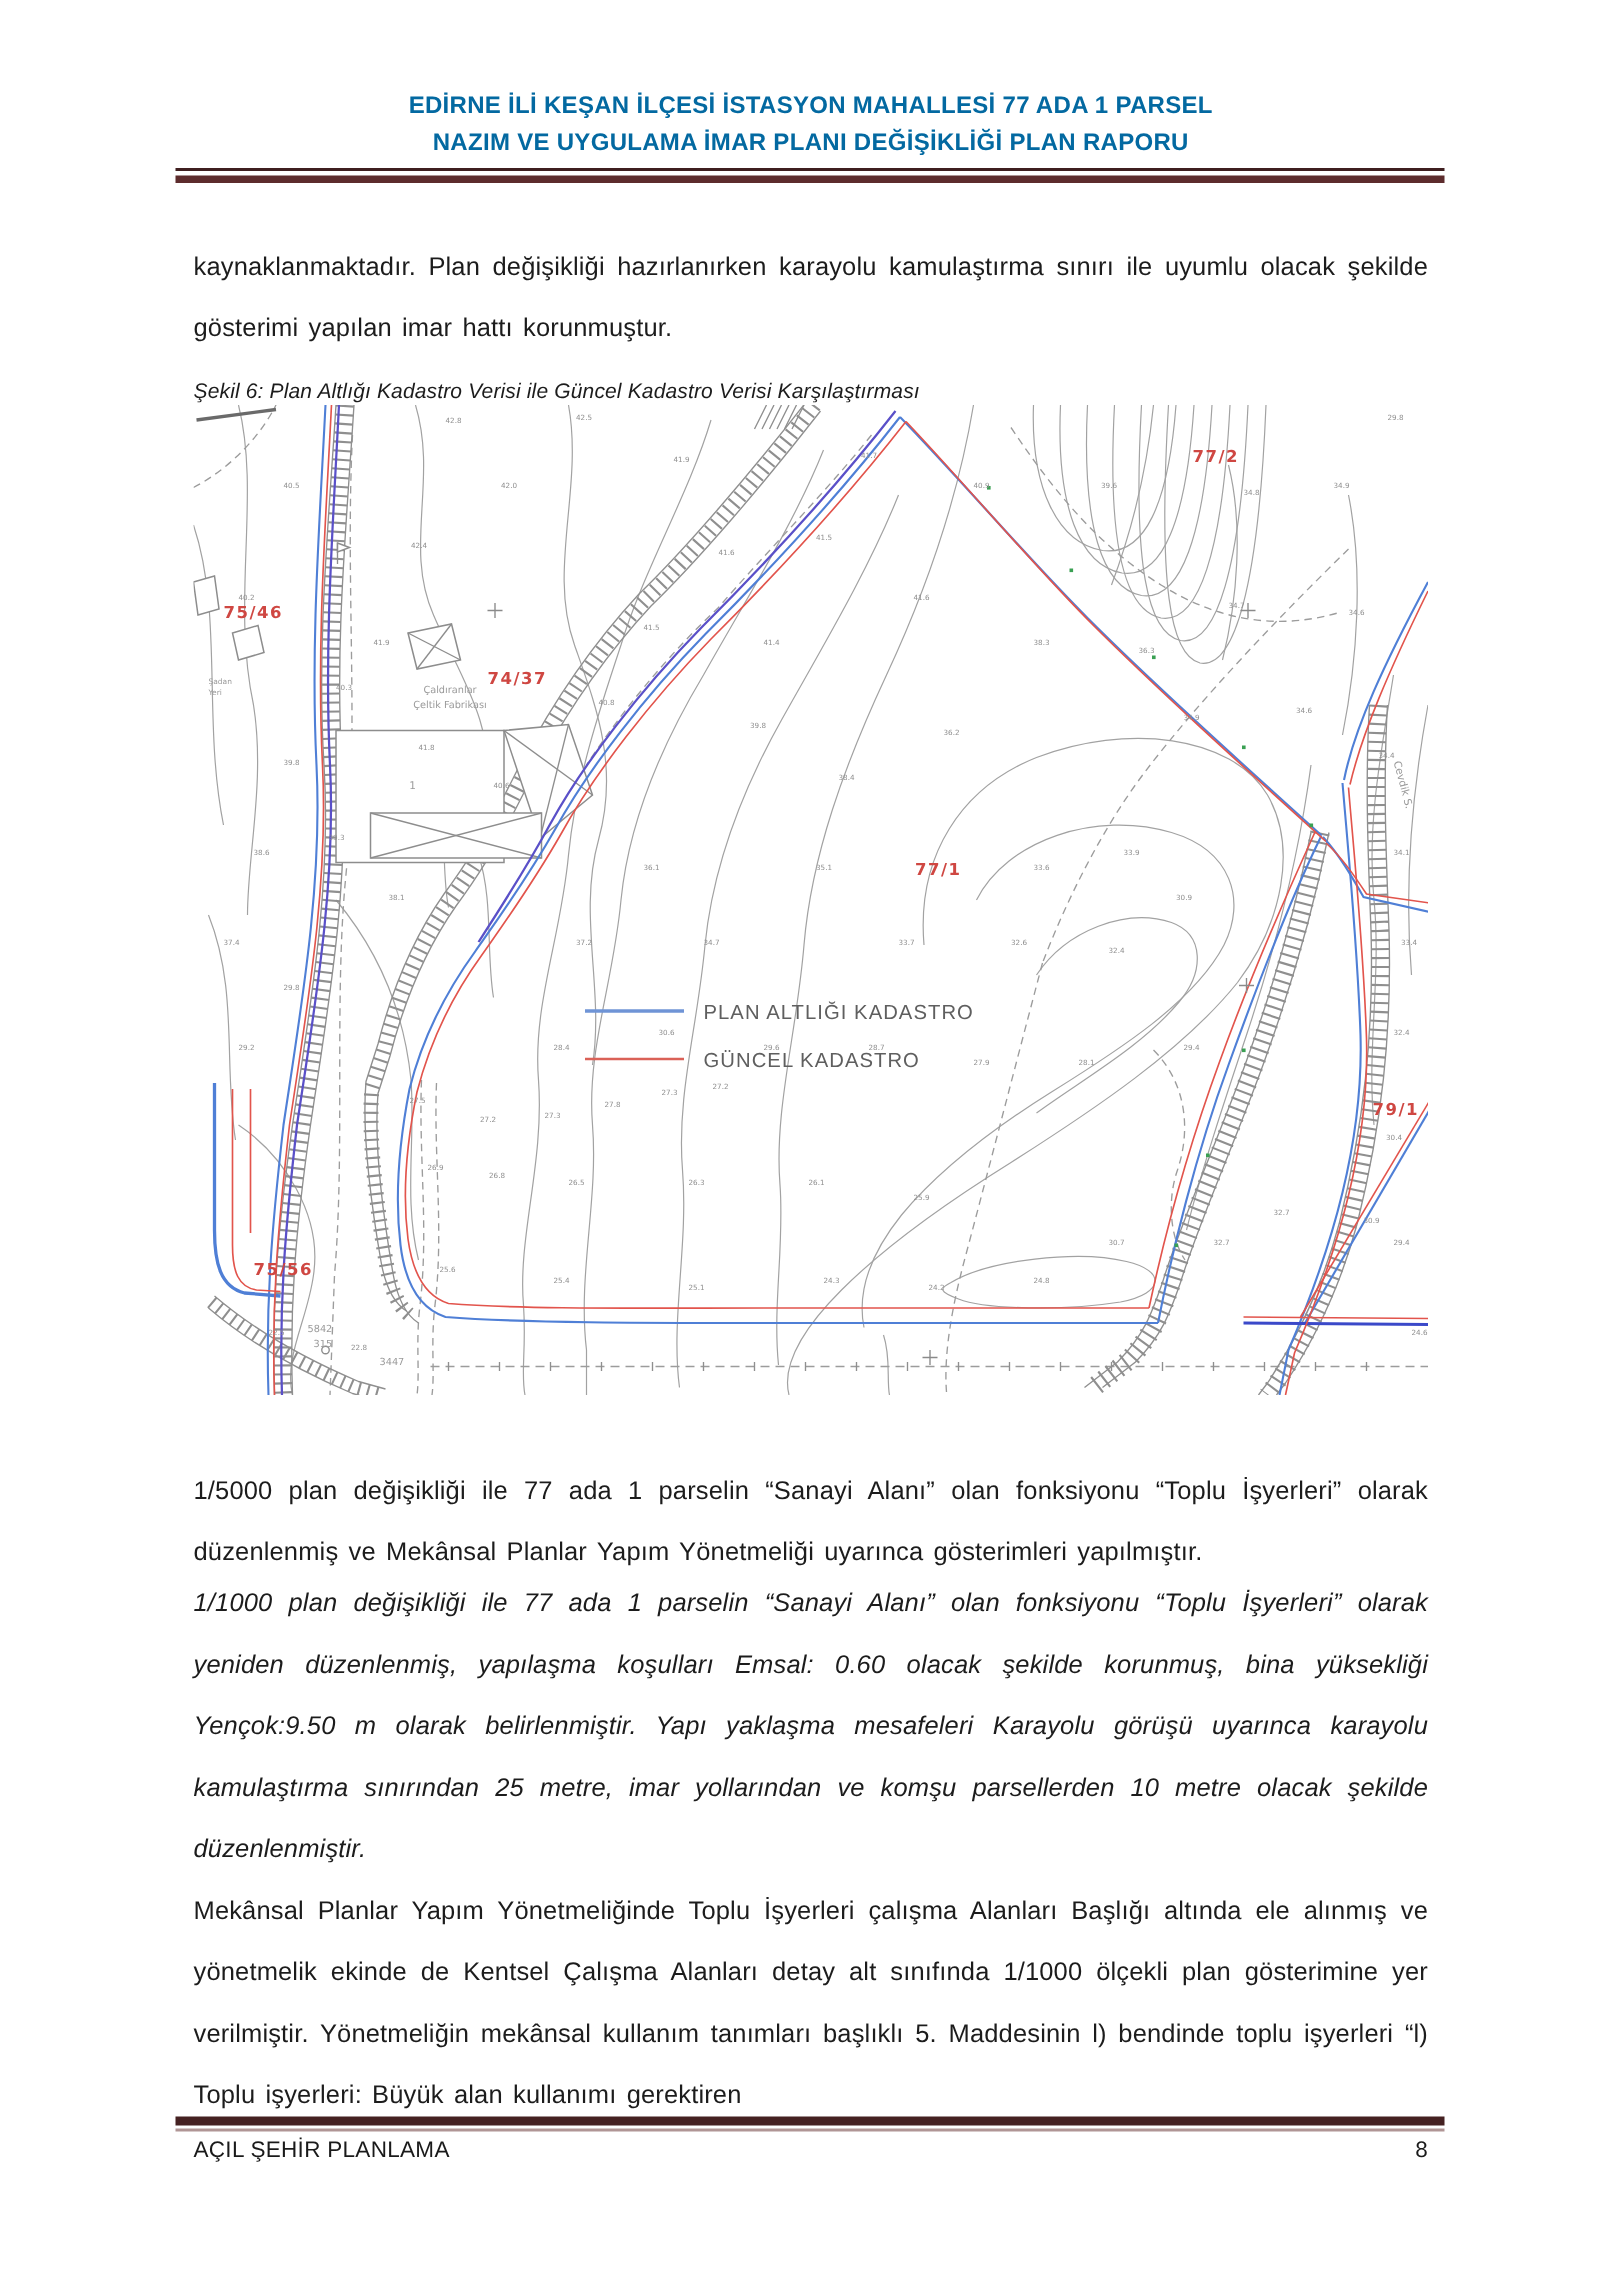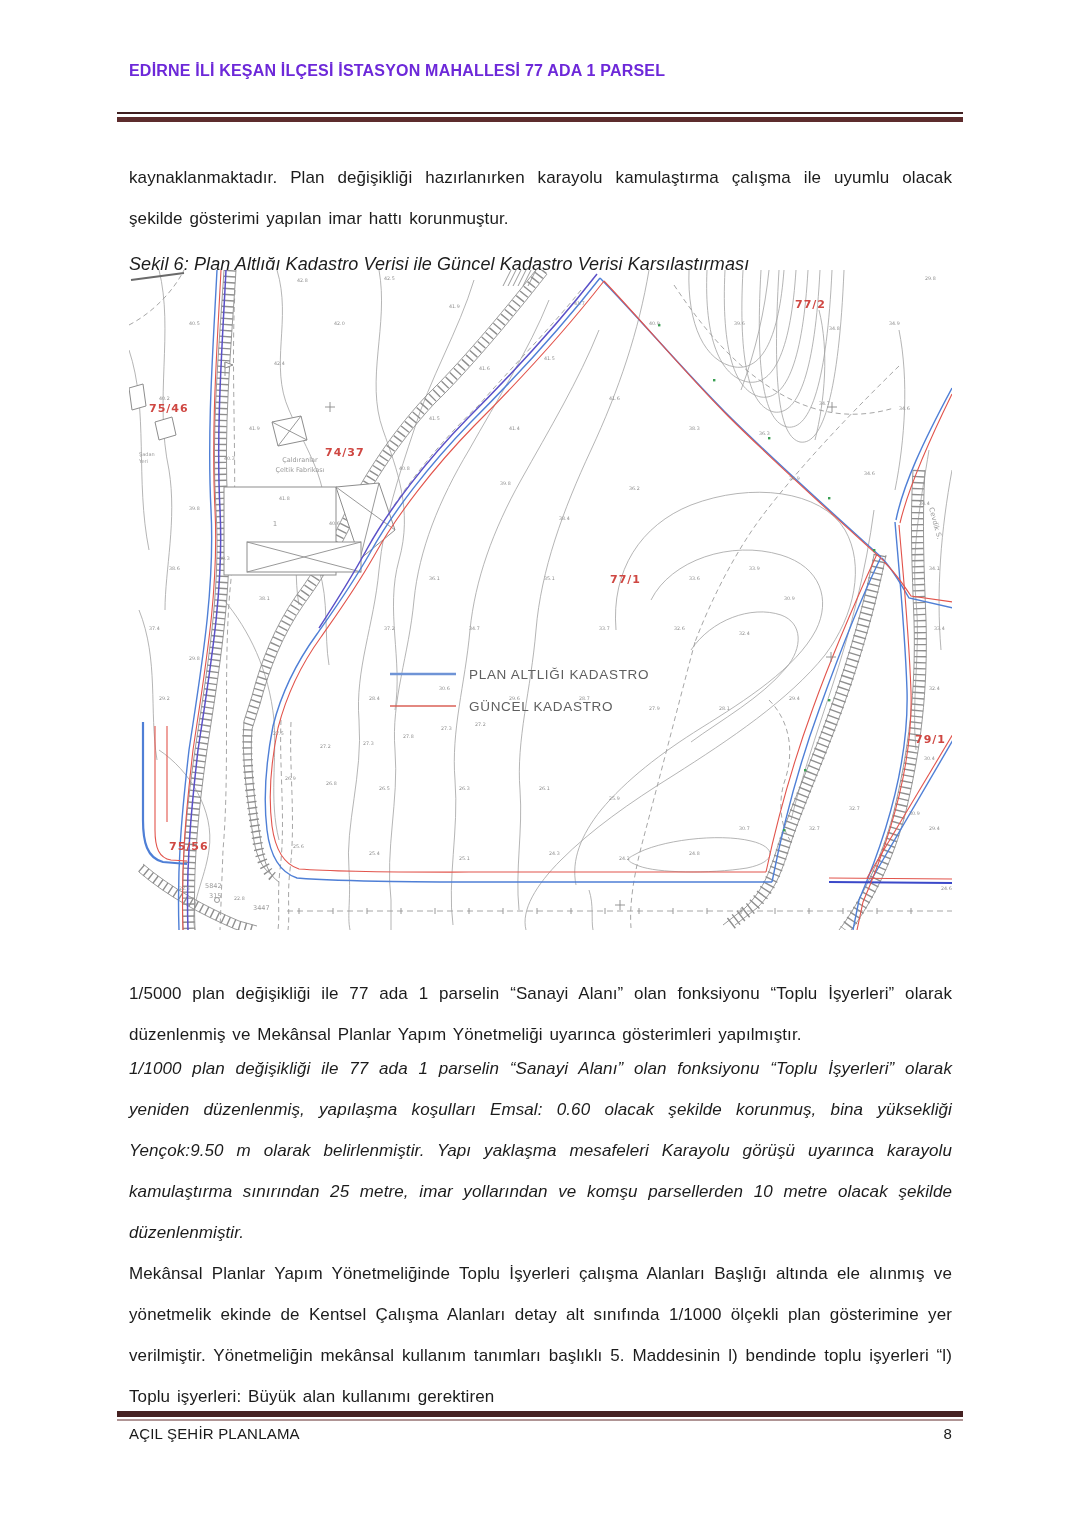--- a/index.html
+++ b/index.html
@@ -2,34 +2,34 @@
 <html><head>
 <meta charset="utf-8">
 <style>
   html,body{margin:0;padding:0;background:#e8e8e8;}
   .page{
     position:relative;width:1080px;height:1527px;background:#ffffff;
     margin:0 auto;overflow:hidden;
     font-family:"Liberation Sans","DejaVu Sans",sans-serif;color:#1d1d1d;
   }
   .header{
-    position:absolute;top:58px;left:129px;width:823px;
-    font-size:16px;font-weight:bold;line-height:25px;color:#6d28d9;letter-spacing:.2px;
+    position:absolute;top:58px;left:129px;width:823px;text-align:center;
+    font-size:16px;font-weight:bold;line-height:25px;color:#0369a1;letter-spacing:.2px;
   }
   .header-rule{position:absolute;left:117px;width:846px;top:112px;}
   .header-rule .thin{height:2px;background:#3f1f20;}
   .header-rule .gap{height:3px;}
   .header-rule .thick{height:5px;background:#5d2c2d;}
   .para{
     position:absolute;left:129px;width:823px;
     font-size:17px;line-height:41px;text-align:justify;
     word-spacing:2px;letter-spacing:.1px;color:#1c1c1c;
   }
   #p1{top:140px;}
-  #caption{top:236px;font-style:italic;font-size:18px;line-height:20px;text-align:left;word-spacing:0;}
+  #caption{top:236px;font-style:italic;font-size:14px;line-height:20px;text-align:left;word-spacing:0;}
   #p2{top:956px;}
   #p3{top:1031px;font-style:italic;}
   #p4{top:1236px;}
   .map-wrap{position:absolute;top:270px;left:129px;width:823px;height:660px;background:#fff;}
   .footer-rule{position:absolute;left:117px;width:846px;top:1411px;}
   .footer-rule .thick{height:6px;background:#452122;}
   .footer-rule .gap{height:2px;}
   .footer-rule .thin{height:2px;background:#b09595;}
   .footer-row{
     position:absolute;left:129px;width:823px;top:1425px;
@@ -53,28 +53,29 @@
   .place{font:6.5px "DejaVu Sans",sans-serif;fill:#9a9a9a;}
   .legendtext{font:13.5px "Liberation Sans","DejaVu Sans",sans-serif;fill:#5f5f5f;letter-spacing:.7px;}
 </style>
 </head>
 <body>
 
 <div class="page">
 
   <div class="header">
     <div>EDİRNE İLİ KEŞAN İLÇESİ İSTASYON MAHALLESİ 77 ADA 1 PARSEL</div>
+    <div>NAZIM VE UYGULAMA İMAR PLANI DEĞİŞİKLİĞİ PLAN RAPORU</div>
   </div>
   <div class="header-rule">
     <div class="thin"></div>
       <div class="gap"></div>
       <div class="thick"></div>
   </div>
 
-  <p class="para" id="p1">kaynaklanmaktadır. Plan değişikliği hazırlanırken karayolu kamulaştırma çalışma ile uyumlu olacak şekilde gösterimi yapılan imar hattı korunmuştur.</p>
+  <p class="para" id="p1">kaynaklanmaktadır. Plan değişikliği hazırlanırken karayolu kamulaştırma sınırı ile uyumlu olacak şekilde gösterimi yapılan imar hattı korunmuştur.</p>
   <p class="para" id="caption">Şekil 6: Plan Altlığı Kadastro Verisi ile Güncel Kadastro Verisi Karşılaştırması</p>
 
   <div class="map-wrap">
     <svg id="map-svg" width="823" height="660" viewBox="0 0 823 660" xmlns="http://www.w3.org/2000/svg">
       <defs>
         <path id="roadA" d="M101,0 C96,80 88,160 93,240 C98,320 84,400 72,480 C62,550 58,600 60,660"></path>
         <path id="roadB" d="M414,0 C375,50 332,100 301,130 C262,172 236,215 216,255 C196,295 182,315 171,330 C150,360 136,395 127,430 L119,455 C116,490 123,540 129,575 C132,592 138,603 146,608"></path>
         <path id="roadC" d="M751,285 C742,330 727,385 707,440 C687,495 664,545 652,585 C645,605 640,620 622,638 L600,655"></path>
         <path id="roadD" d="M790,200 C787,250 789,300 791,350 C793,420 786,480 770,545 C758,590 740,625 722,652 L716,660"></path>
         <path id="roadE" d="M12,598 C40,622 75,641 108,655 L126,660"></path>

